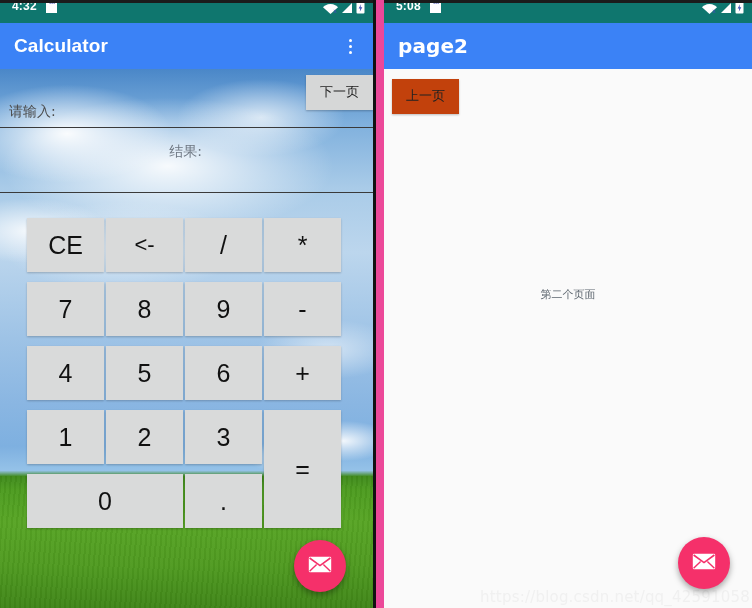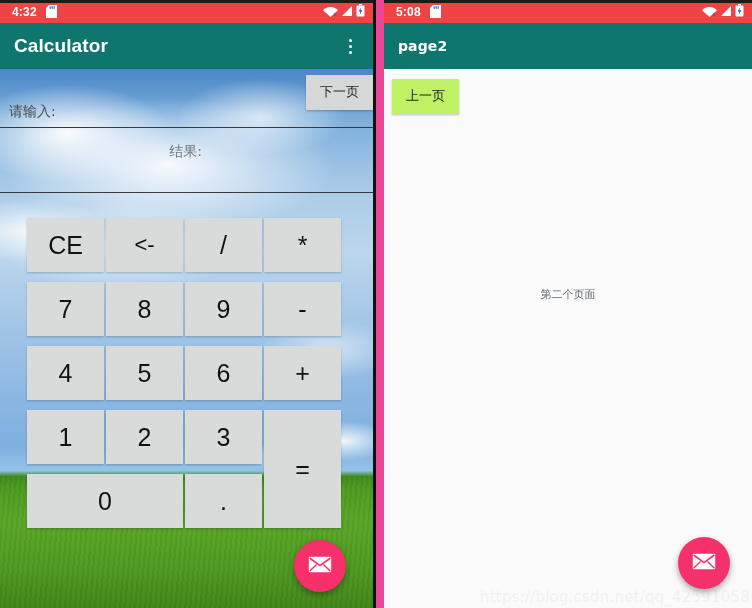--- a/index.html
+++ b/index.html
@@ -28,23 +28,23 @@
     overflow: hidden;
     background: #ffffff;
     box-sizing: border-box;
   }
   .phone.left  { border-right: 3px solid #111; }
   .phone.right { border-left: 8px solid #ec4899; }
 
   .statusbar {
     position: relative;
     height: 23px;
-    background: #ef4444;
-    display: flex;
-    align-items: center;
+    background: #0f766e;
+    display: flex;
+    align-items: flex-start;
     padding: 0 8px 0 12px;
     box-sizing: border-box;
     color: #ffffff;
     z-index: 5;
   }
   .statusbar::before{
     content:"";
     position:absolute; left:0; right:0; top:0; height:3px;
     background:#1b1b1b;
   }
@@ -59,36 +59,36 @@
     margin-left: auto;
     display: flex;
     align-items: center;
     gap: 3px;
   }
 
   
   .appbar {
     position: relative;
     height: 46px;
-    background: #0f766e;
+    background: #3b82f6;
     display: flex;
     align-items: center;
     padding: 0 6px 0 14px;
     box-sizing: border-box;
     z-index: 4;
   }
   .appbar-title {
     color: #ffffff;
     font-size: 19px;
     font-weight: bold;
     letter-spacing: 0.1px;
   }
   .appbar.right-style .appbar-title{
     font-family:"DejaVu Sans", sans-serif;
-    font-size:14px;
+    font-size:20px;
   }
   .overflow-btn {
     margin-left: auto;
     width: 34px; height: 38px;
     display: flex; flex-direction: column;
     align-items: center; justify-content: center;
     gap: 3px;
     cursor: pointer;
   }
   .overflow-btn i {
@@ -237,21 +237,21 @@
   
   .page2-body {
     position: relative;
     width: 100%;
     height: 539px;
     background: #fafafa;
   }
   .btn-prev {
     position: absolute;
     left: 8px; top: 10px;
-    background: #bef264;
+    background: #c2410c;
     color: #222;
     font-size: 13px;
     padding: 8px 14px 9px 14px;
     border: none;
     box-shadow: 0 1px 2px rgba(0,0,0,0.25);
     font-family: "DejaVu Sans", sans-serif;
     cursor: pointer;
   }
   .page2-center {
     position: absolute;

